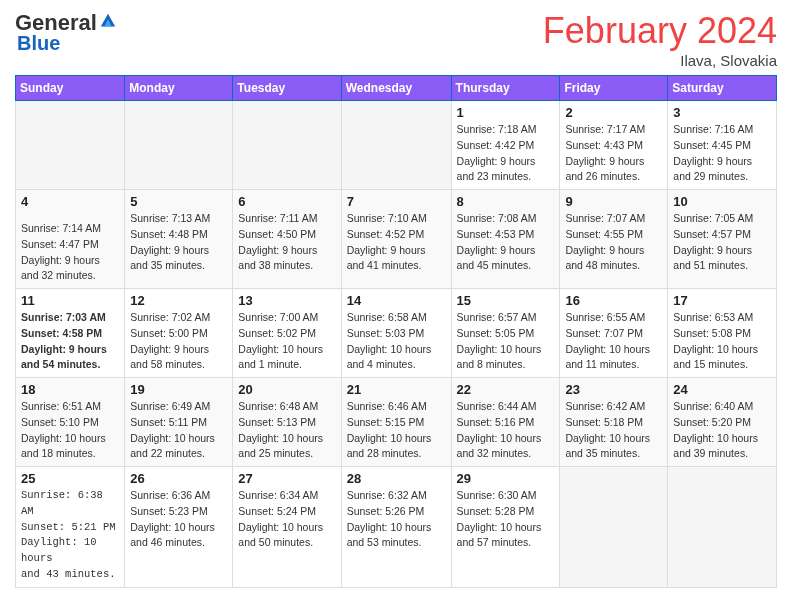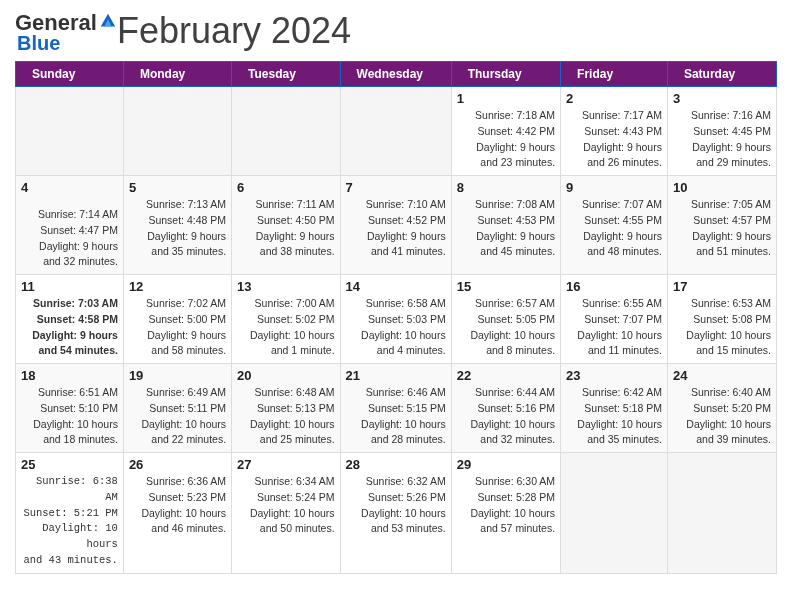--- a/index.html
+++ b/index.html
@@ -5,21 +5,21 @@
     * { box-sizing: border-box; margin: 0; padding: 0; }
     body {
       font-family: Arial, sans-serif;
       background: #fff;
       width: 792px;
       min-height: 612px;
       padding: 10px 15px;
     }
     .header {
       display: flex;
-      justify-content: flex-start;
+      justify-content: space-between;
       align-items: flex-start;
       margin-bottom: 6px;
     }
     .logo {
       display: flex;
       flex-direction: column;
       align-items: flex-start;
     }
     .logo-text {
       display: flex;
@@ -34,35 +34,35 @@
       margin-left: 2px;
       position: relative;
       top: -2px;
     }
     .title-area {
       text-align: right;
     }
     .month-title {
       font-size: 36px;
       font-weight: normal;
-      color: #404040;
+      color: #ef4444;
     }
     .location {
       font-size: 15px;
       color: #444;
     }
     table {
       width: 100%;
       border-collapse: collapse;
       font-size: 11px;
     }
     thead tr th {
-      background: #701a75;
+      background: #8b5cf6;
       color: #fff;
-      padding: 5px 16px;
+      padding: 5px 4px;
       text-align: left;
       font-size: 12px;
       font-weight: bold;
       border: 1px solid #1565c0;
     }
     tbody tr td {
       border: 1px solid #ddd;
       vertical-align: top;
       padding: 4px 5px;
       width: 113px;
@@ -72,21 +72,20 @@
       font-size: 13px;
       font-weight: bold;
       color: #222;
       display: block;
       margin-bottom: 2px;
     }
     .day-detail {
       font-size: 10.5px;
       color: #333;
       line-height: 1.5;
-      text-align: right;
     }
     tbody tr:nth-child(even) td {
       background: #f9f9f9;
     }
     tbody tr td.empty {
       background: #f5f5f5;
     }
   </style>
 </head>
 <body>
@@ -97,20 +96,21 @@
       <span class="logo-general">General</span>
       <svg class="logo-icon" viewBox="0 0 20 20">
         <polygon points="2,16 10,2 18,16" fill="#1565c0"></polygon>
         <polygon points="6,16 14,16 10,8" fill="#42a5f5"></polygon>
       </svg>
     </div>
     <div style="color:#1565c0; font-size:20px; font-weight:bold; margin-top:-4px; margin-left:2px;">Blue</div>
   </div>
   <div class="title-area">
     <div class="month-title">February 2024</div>
+    <div class="location">Ilava, Slovakia</div>
   </div>
 </div>
 
 <table>
   <thead>
     <tr id="header-row">
         <th>Sunday</th>
         <th>Monday</th>
         <th>Tuesday</th>
         <th>Wednesday</th>

